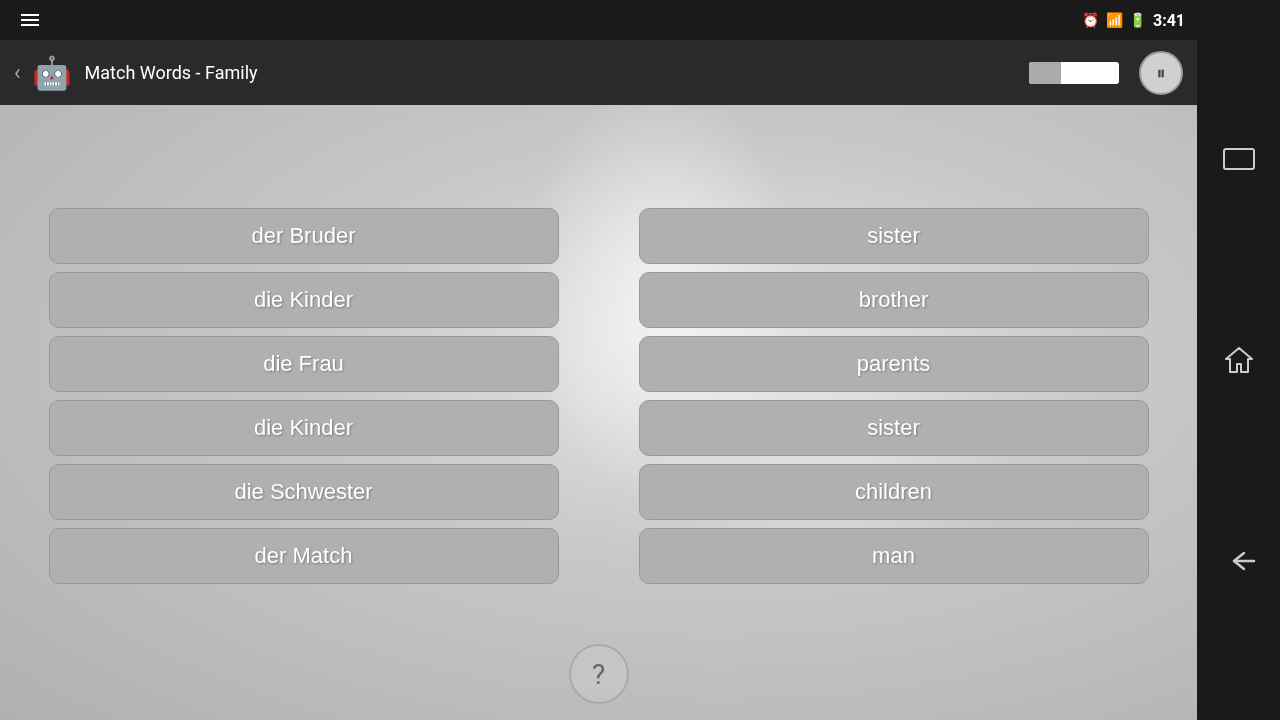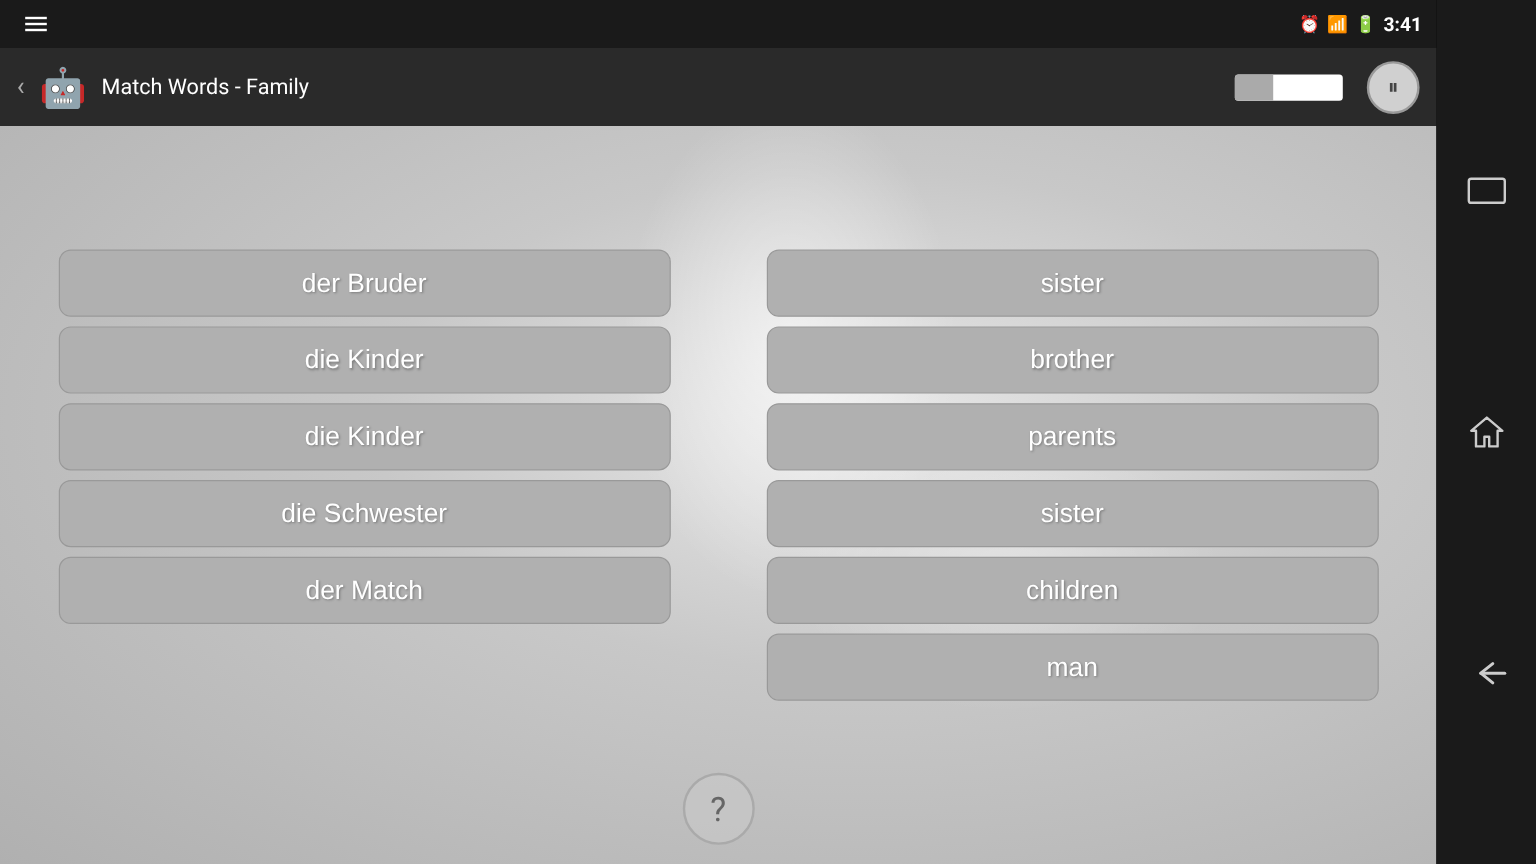--- a/index.html
+++ b/index.html
@@ -293,20 +293,21 @@
 
   <div class="main-content">
     <div class="bg-gradient"></div>
 
     <div class="content-layout">
       <div class="columns-wrapper">
 
         <div class="column">
           <button class="word-btn">der Bruder</button>
           <button class="word-btn">die Kinder</button>
+          <button class="word-btn">die Frau</button>
           <button class="word-btn">die Kinder</button>
           <button class="word-btn">die Schwester</button>
           <button class="word-btn">der Match</button>
         </div>
 
         <div class="column">
           <button class="word-btn">sister</button>
           <button class="word-btn">brother</button>
           <button class="word-btn">parents</button>
           <button class="word-btn">sister</button>

